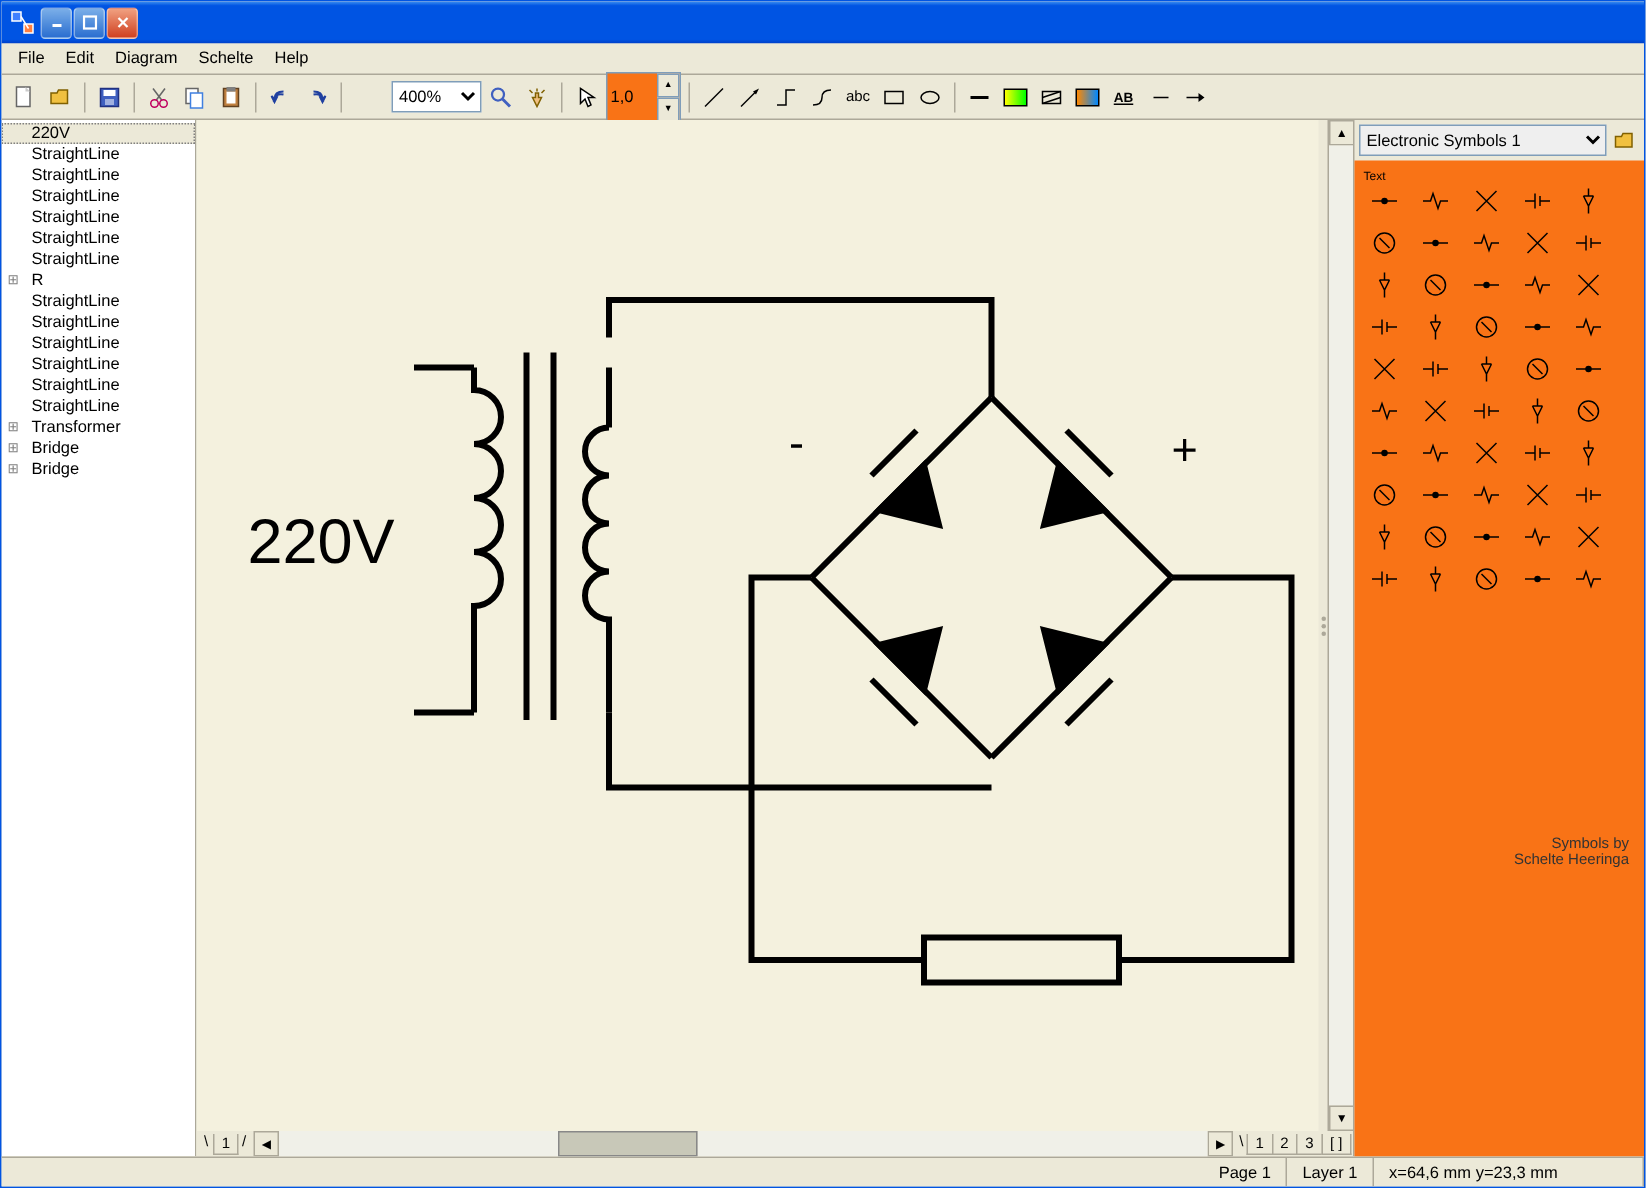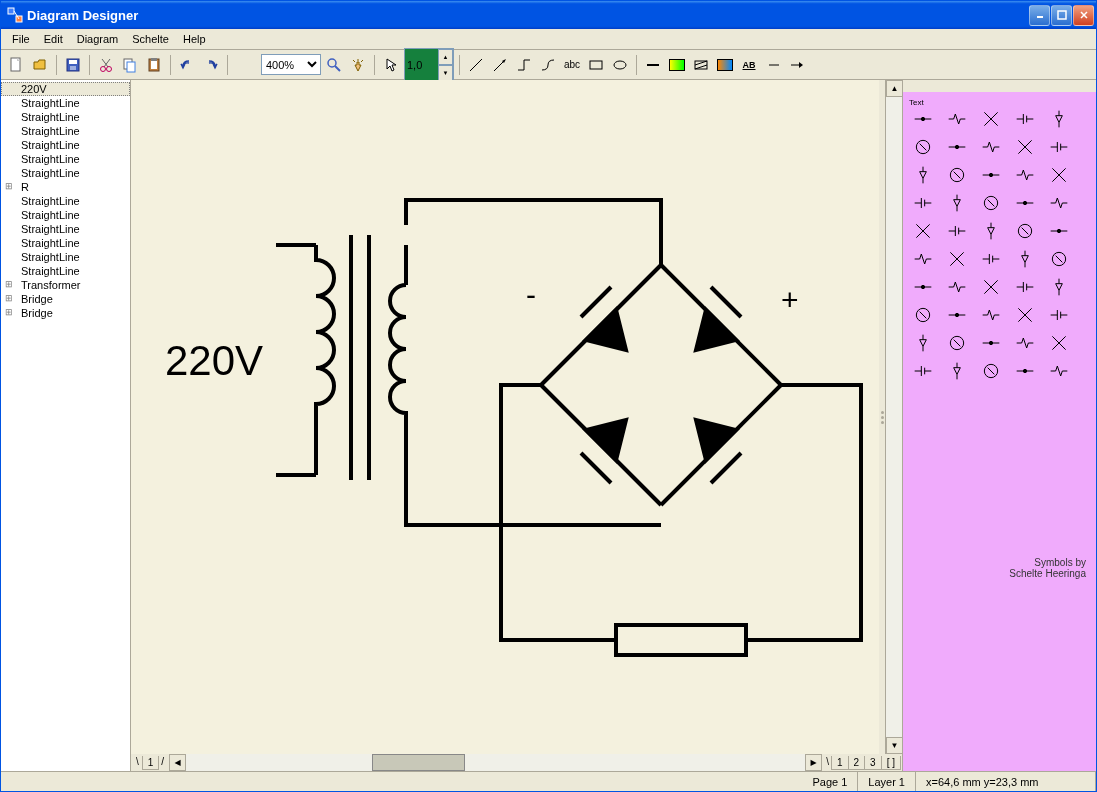--- a/index.html
+++ b/index.html
@@ -42,21 +42,21 @@
   background: #ece9d8;
   display: flex;
   align-items: center;
   padding: 2px 4px;
   gap: 2px;
   border-bottom: 1px solid #aca899;
 }
 .tbtn { width:22px; height:22px; display:flex;align-items:center;justify-content:center; border:1px solid transparent; cursor:default;}
 .tsep { width:1px; height:20px; background:#aca899; margin:0 3px;}
 .tcombo{ height:21px; font-size:11px; border:1px solid #7f9db9; background:#fff;margin-left:28px;}
-.tspin{ width:50px; height:21px; border:1px solid #7f9db9; background:#15803d; display:flex;align-items:center; padding:16px 2px; position:relative;}
+.tspin{ width:50px; height:21px; border:1px solid #7f9db9; background:#f97316; display:flex;align-items:center; padding:16px 2px; position:relative;}
 .tspin .spinbtns{position:absolute;right:0;top:0;bottom:0;width:15px;display:flex;flex-direction:column;}
 .tspin .spinbtns div{flex:1;background:#ece9d8;border:1px solid #7f9db9;display:flex;align-items:center;justify-content:center;font-size:6px;}
 .mainarea { flex:1; display:flex; overflow:hidden; }
 .leftpanel {
   width: 130px; background:#fff; border-right:1px solid #aca899;
   padding: 2px 0; overflow:auto;
 }
 .tree-item { padding:1px 2px 1px 20px; white-space:nowrap; position:relative;}
 .tree-item.selected{ background:#ece9d8;border:1px dotted #808080; padding:0 1px 0 19px;}
 .tree-item.has-exp::before{content:"⊞";position:absolute;left:4px;top:1px;font-size:9px;color:#808080;}
@@ -67,21 +67,21 @@
 .scrollbtn{width:17px;height:17px;background:#ece9d8;border:1px solid #aca899;display:flex;align-items:center;justify-content:center;font-size:8px;}
 .scrolltrack{flex:1;background:#f0f0e8;}
 .bottombar{height:17px;display:flex;align-items:center;background:#ece9d8;}
 .hscroll{flex:1;display:flex;align-items:center;background:#ece9d8;}
 .hscroll .scrolltrack{height:17px;}
 .pagetabs{display:flex;font-size:10px;padding:0 2px;}
 .pagetab{padding:1px 5px;border:1px solid #aca899;border-top:none;background:#ece9d8;margin-right:-1px;}
 .rightpanel{ width:194px; background:#ece9d8; border-left:1px solid #aca899; display:flex;flex-direction:column;}
 .rightpanel .catselect{ padding:3px; display:flex; gap:2px;align-items:center;}
 .rightpanel select{flex:1;height:21px;font-size:11px;border:1px solid #7f9db9;}
-.palette{flex:1;background:#f0abfc;padding:6px;overflow:auto;position:relative;margin-top:12px;}
+.palette{flex:1;background:#f97316;padding:6px;overflow:auto;position:relative;}
 .pal-grid{display:flex;flex-wrap:wrap;gap:4px 6px;}
 .pal-item{width:28px;height:24px;display:flex;align-items:center;justify-content:center;}
 .pal-text{font-size:8px;width:28px;}
 .pal-credit{position:absolute;bottom:192px;right:10px;text-align:right;font-size:10px;color:#333;}
 .statusbar{ height:20px; background:#ece9d8; border-top:1px solid #aca899; display:flex;align-items:flex-start;font-size:11px;}
 .statusbar .cell{padding:0 10px; border-right:1px solid #aca899;height:100%;display:flex;align-items:center;}
 .statusbar .spacer{flex:1;}
 .splitter-dots{width:6px;display:flex;flex-direction:column;align-items:center;justify-content:center;gap:2px;background:#ece9d8;}
 .splitter-dots div{width:3px;height:3px;background:#aca899;border-radius:50%;}
 svg.icon{width:16px;height:16px;}
@@ -91,21 +91,20 @@
 <body>
 
 <div class="titlebar">
   <span class="appicon">
     <svg viewBox="0 0 16 16">
         <rect x="1" y="1" width="6" height="6" fill="#4080ff" stroke="#fff"></rect>
         <rect x="9" y="9" width="6" height="6" fill="#ff8040" stroke="#fff"></rect>
         <line x1="7" y1="4" x2="12" y2="12" stroke="#fff"></line>
       </svg>
   </span>
-  <span class="title">Diagram Designer</span>
   <div class="winbtns">
     <div class="winbtn min">
         <svg width="10" height="10">
           <line x1="2" y1="7" x2="8" y2="7" stroke="#fff" stroke-width="2"></line>
         </svg>
       </div>
     <div class="winbtn max">
         <svg width="10" height="10">
           <rect x="1" y="1" width="8" height="8" fill="none" stroke="#fff" stroke-width="1.5"></rect>
         </svg>
@@ -378,20 +377,30 @@
         <span style="padding:0 2px">\</span>
         <div class="pagetab">1</div>
         <div class="pagetab">2</div>
         <div class="pagetab">3</div>
         <div class="pagetab">[ ]</div>
       </div>
     </div>
   </div>
 
   <div class="rightpanel">
+    <div class="catselect">
+      <select>
+        <option>Electronic Symbols 1</option>
+      </select>
+      <div class="tbtn" style="width:20px;height:20px">
+          <svg class="icon" viewBox="0 0 16 16">
+            <path d="M2 5 L6 5 L7 3 L13 3 L13 12 L2 12 Z" fill="#f0c040" stroke="#806000"></path>
+          </svg>
+        </div>
+    </div>
     <div class="palette">
       <div class="pal-text">Text</div>
       <div class="pal-grid" id="pal-grid">
           <div class="pal-item">
             <svg width="24" height="20" viewBox="0 0 24 24" stroke="#000" fill="none" stroke-width="1.2">
               <line x1="2" y1="12" x2="22" y2="12"></line>
               <circle cx="12" cy="12" r="2" fill="#000"></circle>
             </svg>
           </div>
           <div class="pal-item">

